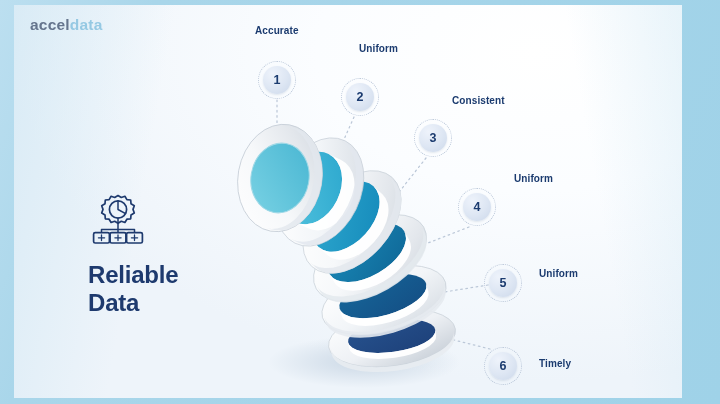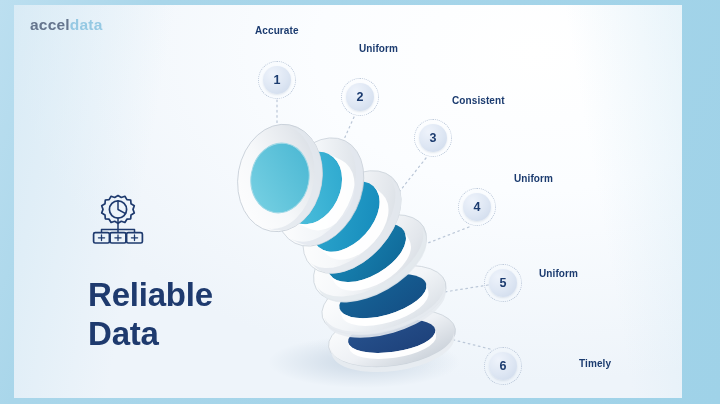--- a/index.html
+++ b/index.html
@@ -57,22 +57,22 @@
   
   #left-block {
     position: absolute;
     left: 74px;
     top: 186px;
     width: 190px;
     z-index: 6;
   }
   #gear-icon-wrap { width: 60px; height: 58px; }
   #headline {
-    margin-top: 27px;
-    font-size: 33px;
+    margin-top: 12px;
+    font-size: 24px;
     line-height: 1.18;
     font-weight: 700;
     color: #1e3a6e;
     letter-spacing: -.2px;
   }
   #headline .l2 { display: block; }
 
   
   #helix {
     position: absolute;
@@ -298,16 +298,16 @@
     <div class="marker" style="left:470px; top:259px;">
       <div class="ring-dash"></div>
       <div class="bub">5</div>
     </div>
     <div class="label" style="left:525px; top:263px;">Uniform</div>
 
     <div class="marker" style="left:470px; top:342px;">
       <div class="ring-dash"></div>
       <div class="bub">6</div>
     </div>
-    <div class="label" style="left:525px; top:353px;margin-left:40px;">Timely</div>
+    <div class="label" style="left:525px; top:353px;">Timely</div>
 
   </div>
 </div>
 
 </body></html>

